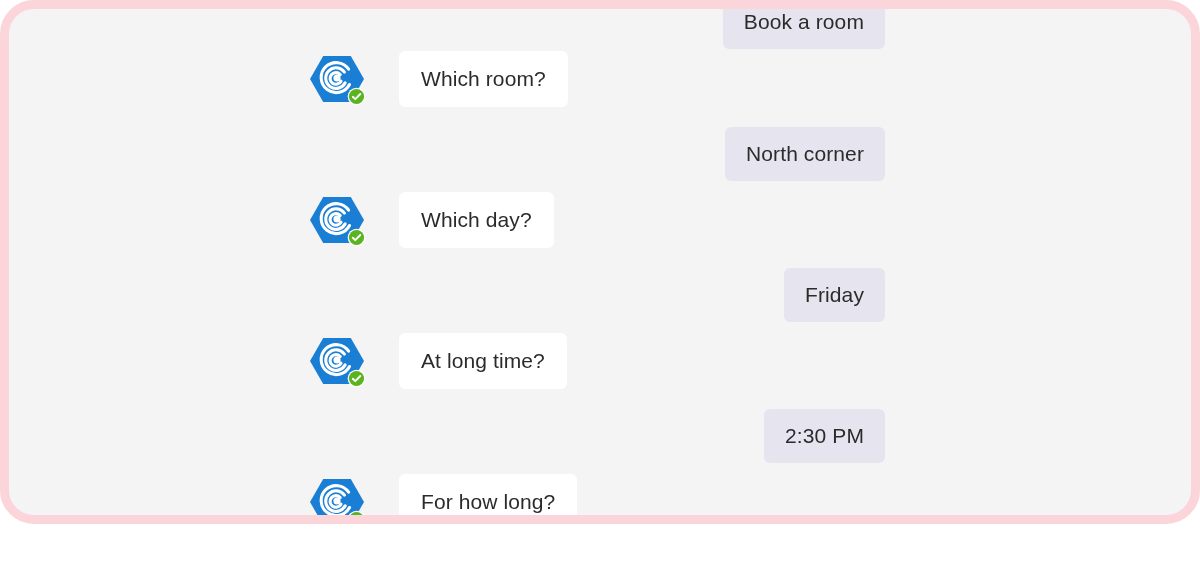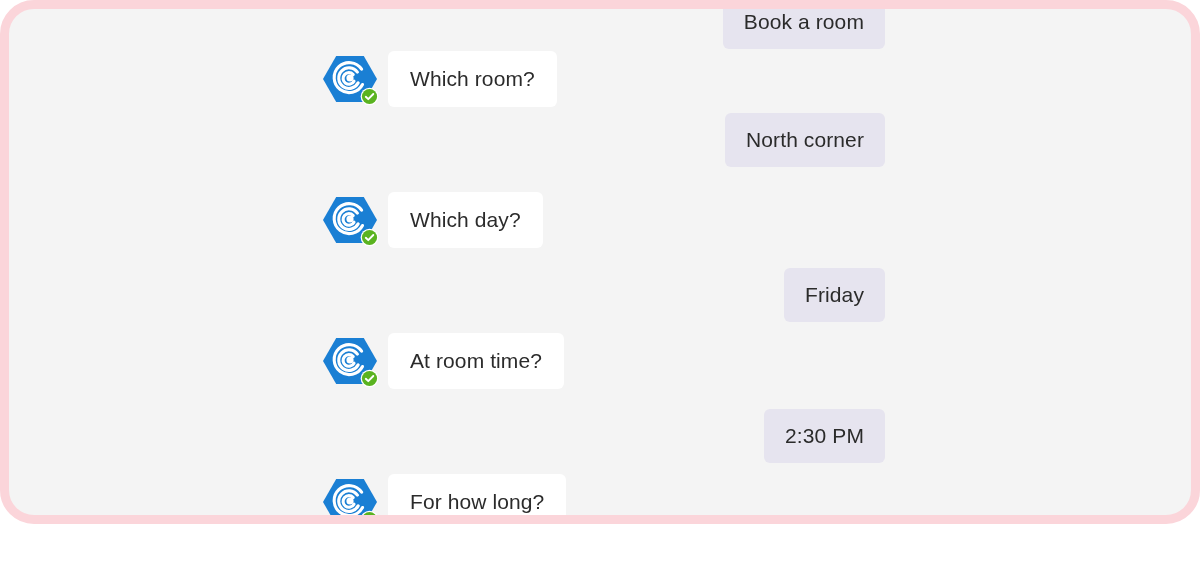--- a/index.html
+++ b/index.html
@@ -37,21 +37,22 @@
     height: 546px;
   }
 
   
   .msg-row {
     position: absolute;
     display: flex;
     align-items: center;
   }
   .msg-row.bot {
-    left: 313px;
+    left: 300px;
+    gap: 24px;
   }
   .msg-row.user {
     left: 0;
     width: 876px;
     justify-content: flex-end;
   }
 
   
   .avatar {
     position: relative;
@@ -118,21 +119,21 @@
           <span class="verified-badge">
             <svg viewBox="0 0 20 20" xmlns="http://www.w3.org/2000/svg">
               <circle cx="10" cy="10" r="9.3" fill="#ffffff"></circle>
               <circle cx="10" cy="10" r="8" fill="#5ab320"></circle>
               <path d="M6.1 10.3 L8.7 12.8 L14.0 7.4" fill="none" stroke="#ffffff" stroke-width="2" stroke-linecap="round" stroke-linejoin="round"></path>
             </svg>
           </span>
         </div>
         <div class="bubble bot">Which room?</div>
       </div>
-      <div class="msg-row user" style="top: 104px;">
+      <div class="msg-row user" style="top: 118px;">
         <div class="bubble user">North corner</div>
       </div>
       <div class="msg-row bot" style="top: 183px;">
         <div class="avatar">
           <svg viewBox="0 0 56 56" xmlns="http://www.w3.org/2000/svg">
             <path d="M14.2 5 H41.8 L55 28 L41.8 51 H14.2 L1 28 Z" fill="#1a7fd4"></path>
             <g fill="none" stroke="#ffffff" stroke-width="3.1" stroke-linecap="round">
               <path d="M40.5 33.5 A15 15 0 1 1 39.6 18.2"></path>
               <path d="M36.2 31.8 A10.3 10.3 0 1 1 35.4 21.1"></path>
               <path d="M32.0 30.2 A5.8 5.8 0 1 1 31.2 23.6"></path>
@@ -164,21 +165,21 @@
             <circle cx="28" cy="27" r="3.6" fill="#ffffff"></circle>
           </svg>
           <span class="verified-badge">
             <svg viewBox="0 0 20 20" xmlns="http://www.w3.org/2000/svg">
               <circle cx="10" cy="10" r="9.3" fill="#ffffff"></circle>
               <circle cx="10" cy="10" r="8" fill="#5ab320"></circle>
               <path d="M6.1 10.3 L8.7 12.8 L14.0 7.4" fill="none" stroke="#ffffff" stroke-width="2" stroke-linecap="round" stroke-linejoin="round"></path>
             </svg>
           </span>
         </div>
-        <div class="bubble bot">At room time?</div>
+        <div class="bubble bot">At long time?</div>
       </div>
       <div class="msg-row user" style="top: 400px;">
         <div class="bubble user">2:30 PM</div>
       </div>
       <div class="msg-row bot" style="top: 465px; justify-content: center;">
         <div class="avatar">
           <svg viewBox="0 0 56 56" xmlns="http://www.w3.org/2000/svg">
             <path d="M14.2 5 H41.8 L55 28 L41.8 51 H14.2 L1 28 Z" fill="#1a7fd4"></path>
             <g fill="none" stroke="#ffffff" stroke-width="3.1" stroke-linecap="round">
               <path d="M40.5 33.5 A15 15 0 1 1 39.6 18.2"></path>

